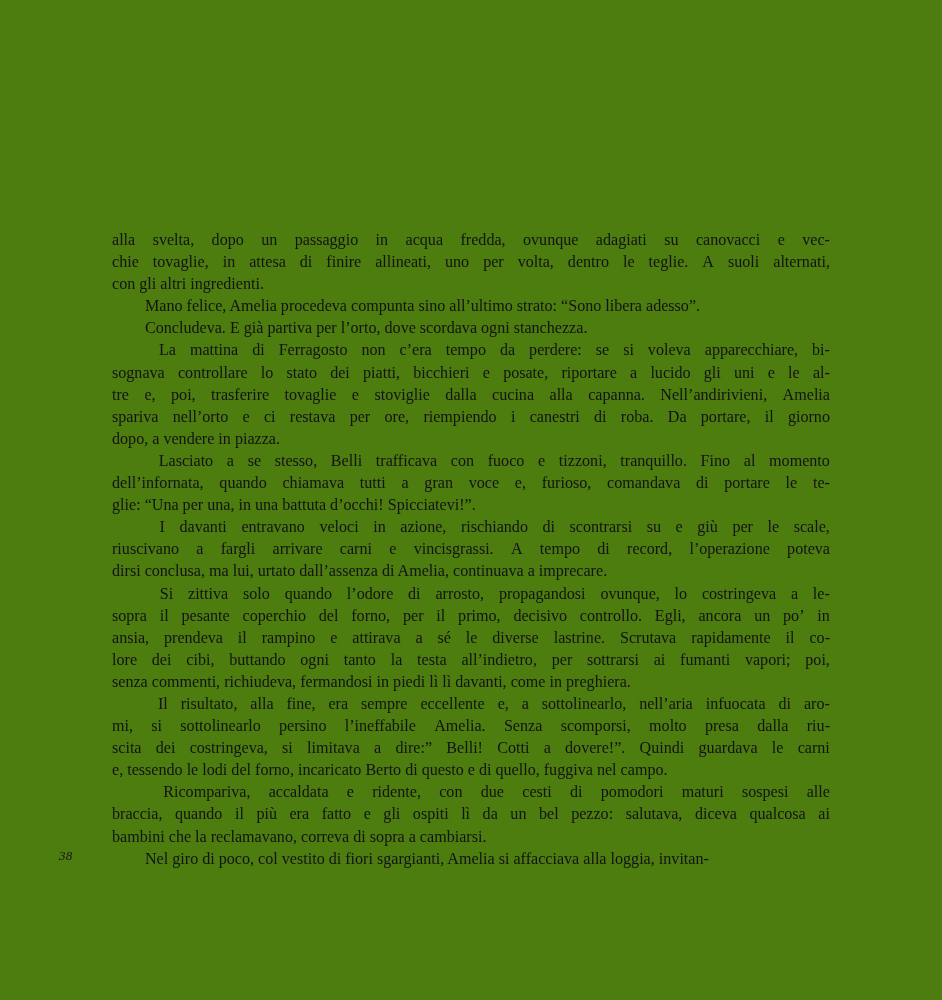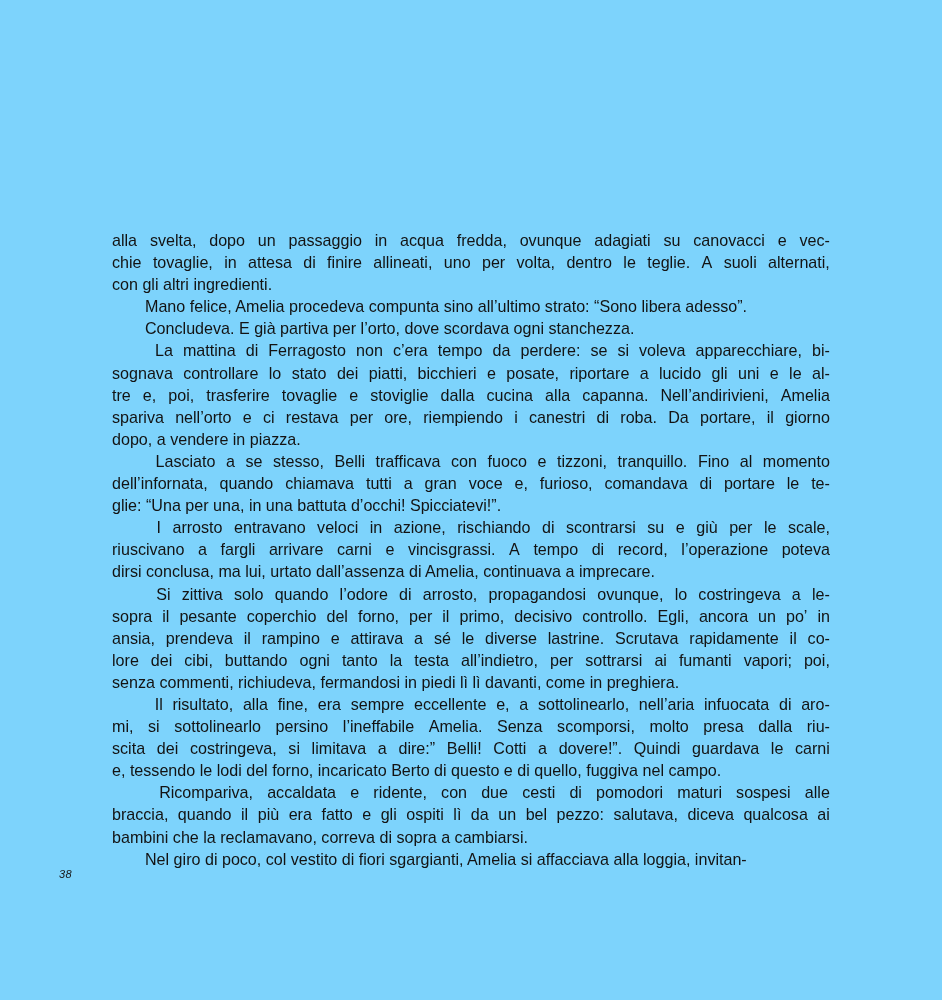--- a/index.html
+++ b/index.html
@@ -7,22 +7,23 @@
     padding: 0;
     background: #ffffff;
   }
   body {
     font-family: "Liberation Sans", sans-serif;
   }
   .page {
     position: relative;
     width: 942px;
     height: 1000px;
-    background: #7dd3fc;
+    background: #4d7c0f;
     overflow: hidden;
+    font-family: Liberation Serif, serif;
   }
   .text-block {
     position: absolute;
     left: 112px;
     top: 229px;
     width: 718px;
     font-size: 16.1px;
     line-height: 22.1px;
     color: #131313;
     text-align: justify;
@@ -48,22 +49,22 @@
   .line.justify > span {
     white-space: pre;
   }
   .indent {
     display: inline-block;
     width: 33px;
   }
   .page-number {
     position: absolute;
     left: 59px;
-    top: 868px;
-    font-size: 11px;
+    top: 848px;
+    font-size: 13px;
     font-style: italic;
     color: #171717;
     letter-spacing: 0.3px;
   }
 </style>
 </head>
 <body>
 
 <div class="page">
 
@@ -85,21 +86,21 @@
         <span class="line justify"><span>tre</span><span>e,</span><span>poi,</span><span>trasferire</span><span>tovaglie</span><span>e</span><span>stoviglie</span><span>dalla</span><span>cucina</span><span>alla</span><span>capanna.</span><span>Nell’andirivieni,</span><span>Amelia</span></span>
         <span class="line justify"><span>spariva</span><span>nell’orto</span><span>e</span><span>ci</span><span>restava</span><span>per</span><span>ore,</span><span>riempiendo</span><span>i</span><span>canestri</span><span>di</span><span>roba.</span><span>Da</span><span>portare,</span><span>il</span><span>giorno</span></span>
         <span class="line">dopo, a vendere in piazza.</span>
       </p>
       <p class="para">
         <span class="line justify"><span class="indent"></span><span>Lasciato</span><span>a</span><span>se</span><span>stesso,</span><span>Belli</span><span>trafficava</span><span>con</span><span>fuoco</span><span>e</span><span>tizzoni,</span><span>tranquillo.</span><span>Fino</span><span>al</span><span>momento</span></span>
         <span class="line justify"><span>dell’infornata,</span><span>quando</span><span>chiamava</span><span>tutti</span><span>a</span><span>gran</span><span>voce</span><span>e,</span><span>furioso,</span><span>comandava</span><span>di</span><span>portare</span><span>le</span><span>te-</span></span>
         <span class="line">glie: “Una per una, in una battuta d’occhi! Spicciatevi!”.</span>
       </p>
       <p class="para">
-        <span class="line justify"><span class="indent"></span><span>I</span><span>arrosto</span><span>entravano</span><span>veloci</span><span>in</span><span>azione,</span><span>rischiando</span><span>di</span><span>scontrarsi</span><span>su</span><span>e</span><span>giù</span><span>per</span><span>le</span><span>scale,</span></span>
+        <span class="line justify"><span class="indent"></span><span>I</span><span>davanti</span><span>entravano</span><span>veloci</span><span>in</span><span>azione,</span><span>rischiando</span><span>di</span><span>scontrarsi</span><span>su</span><span>e</span><span>giù</span><span>per</span><span>le</span><span>scale,</span></span>
         <span class="line justify"><span>riuscivano</span><span>a</span><span>fargli</span><span>arrivare</span><span>carni</span><span>e</span><span>vincisgrassi.</span><span>A</span><span>tempo</span><span>di</span><span>record,</span><span>l’operazione</span><span>poteva</span></span>
         <span class="line">dirsi conclusa, ma lui, urtato dall’assenza di Amelia, continuava a imprecare.</span>
       </p>
       <p class="para">
         <span class="line justify"><span class="indent"></span><span>Si</span><span>zittiva</span><span>solo</span><span>quando</span><span>l’odore</span><span>di</span><span>arrosto,</span><span>propagandosi</span><span>ovunque,</span><span>lo</span><span>costringeva</span><span>a</span><span>le-</span></span>
         <span class="line justify"><span>sopra</span><span>il</span><span>pesante</span><span>coperchio</span><span>del</span><span>forno,</span><span>per</span><span>il</span><span>primo,</span><span>decisivo</span><span>controllo.</span><span>Egli,</span><span>ancora</span><span>un</span><span>po’</span><span>in</span></span>
         <span class="line justify"><span>ansia,</span><span>prendeva</span><span>il</span><span>rampino</span><span>e</span><span>attirava</span><span>a</span><span>sé</span><span>le</span><span>diverse</span><span>lastrine.</span><span>Scrutava</span><span>rapidamente</span><span>il</span><span>co-</span></span>
         <span class="line justify"><span>lore</span><span>dei</span><span>cibi,</span><span>buttando</span><span>ogni</span><span>tanto</span><span>la</span><span>testa</span><span>all’indietro,</span><span>per</span><span>sottrarsi</span><span>ai</span><span>fumanti</span><span>vapori;</span><span>poi,</span></span>
         <span class="line">senza commenti, richiudeva, fermandosi in piedi lì lì davanti, come in preghiera.</span>
       </p>

